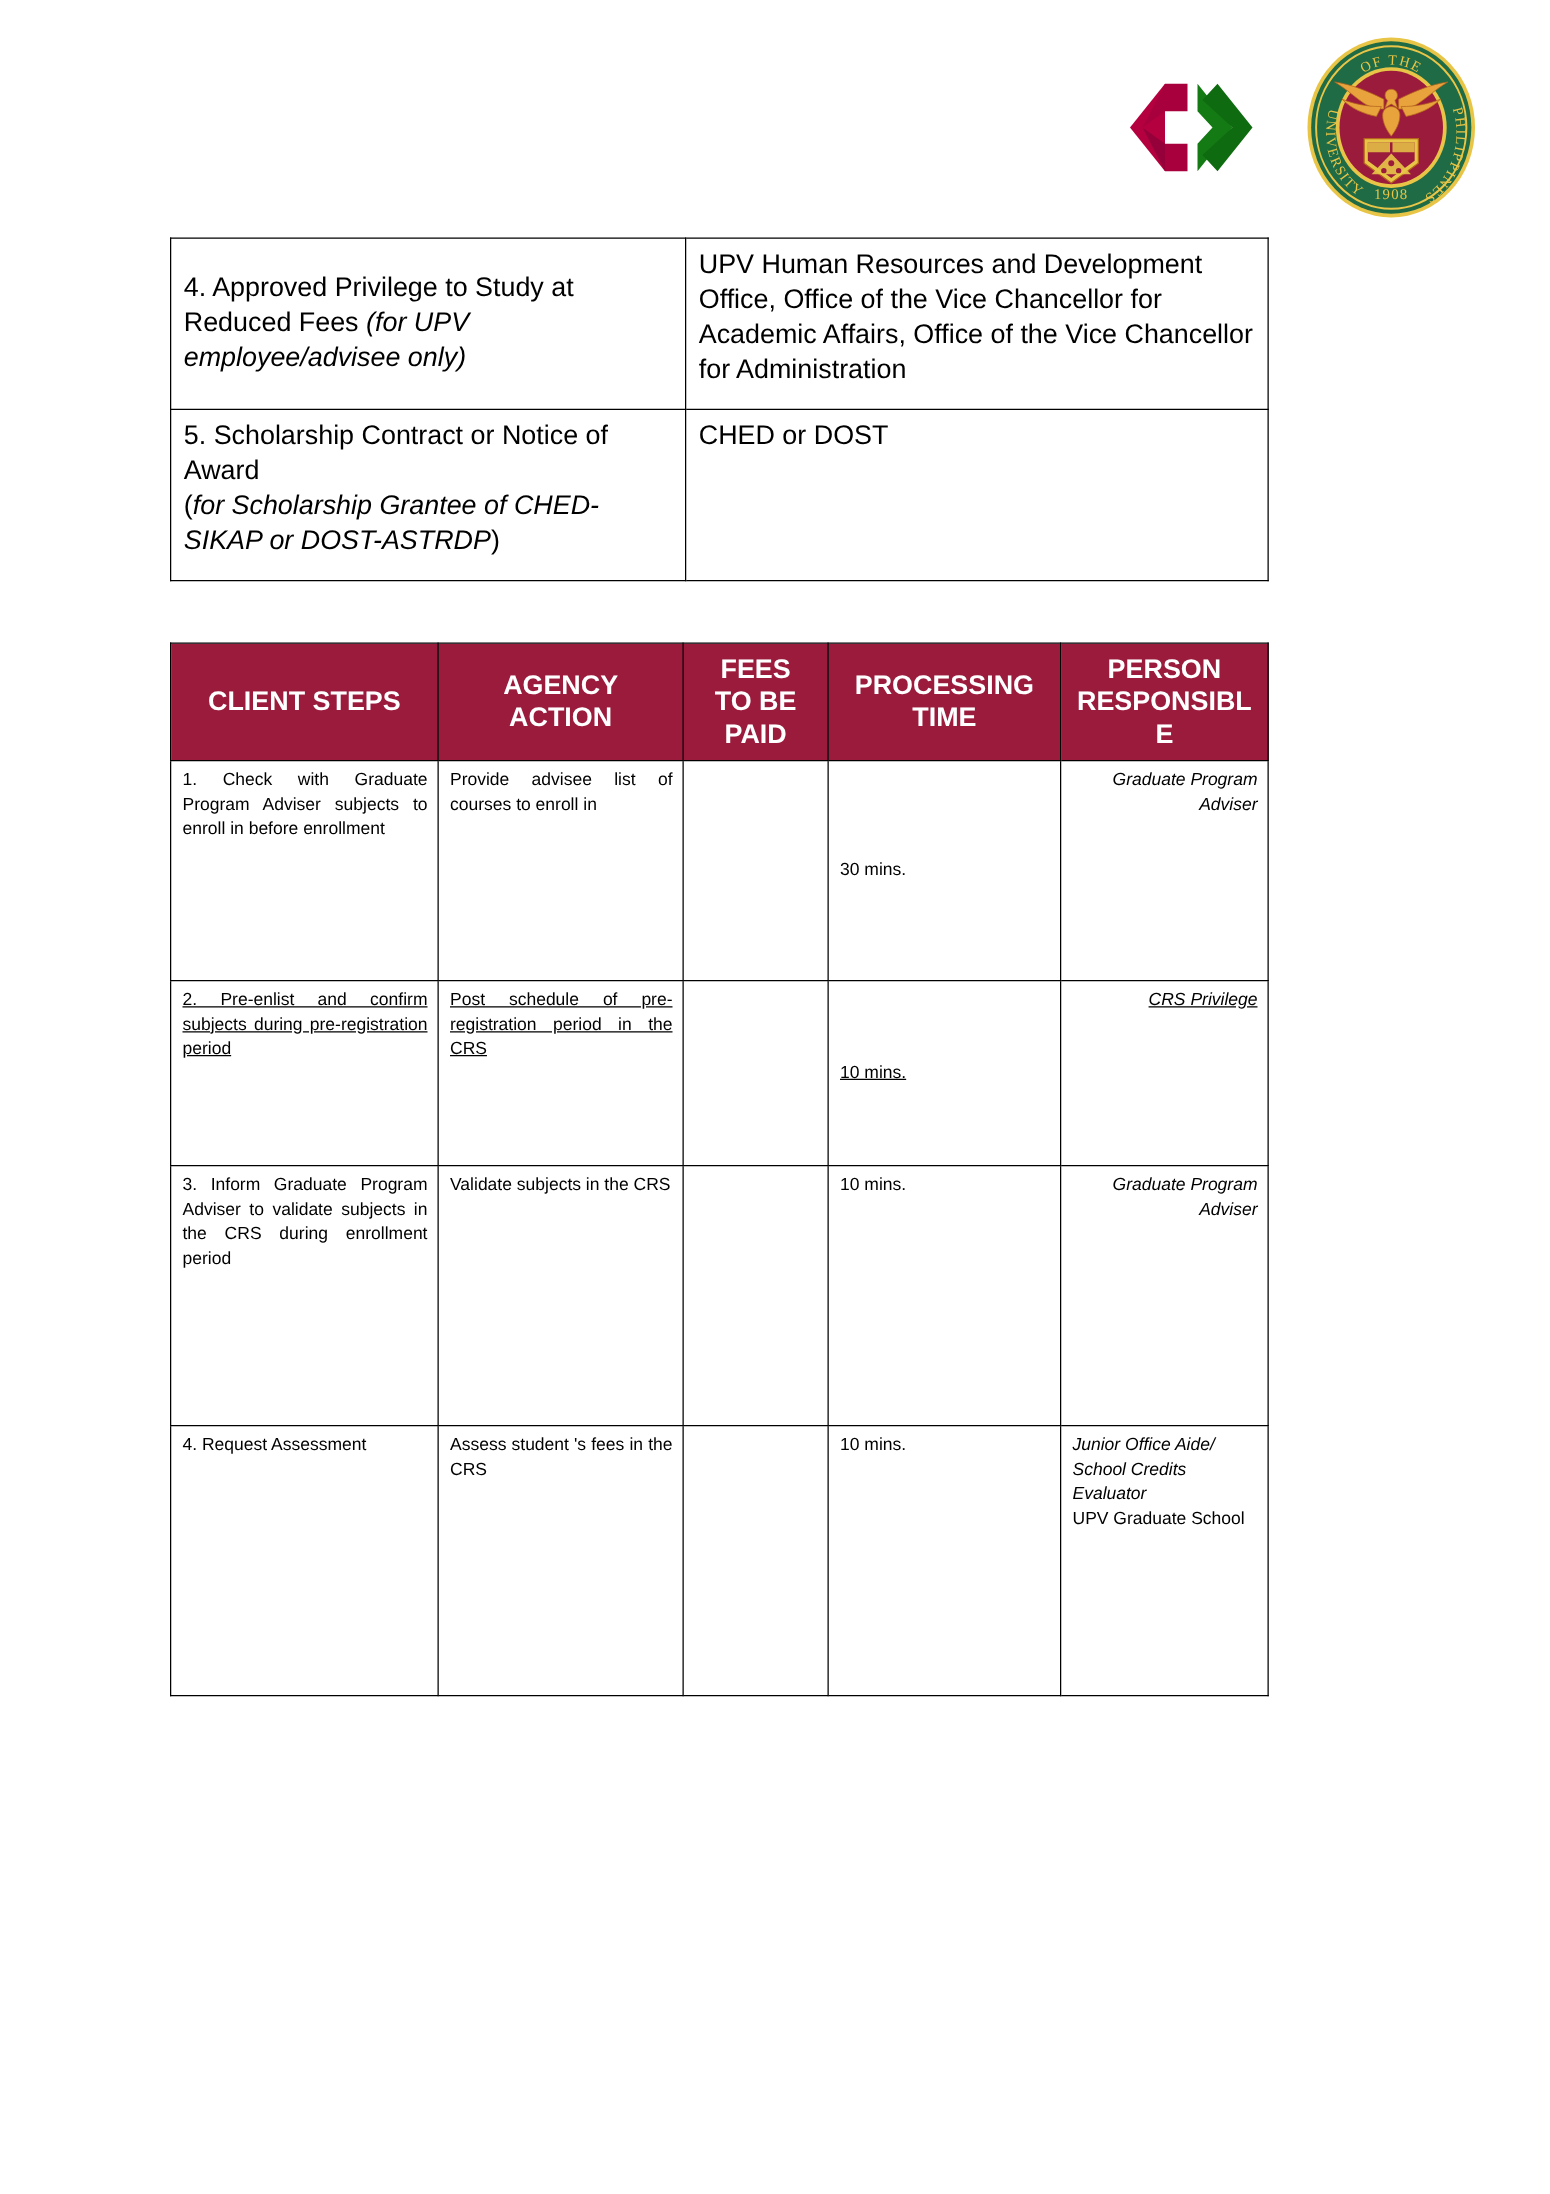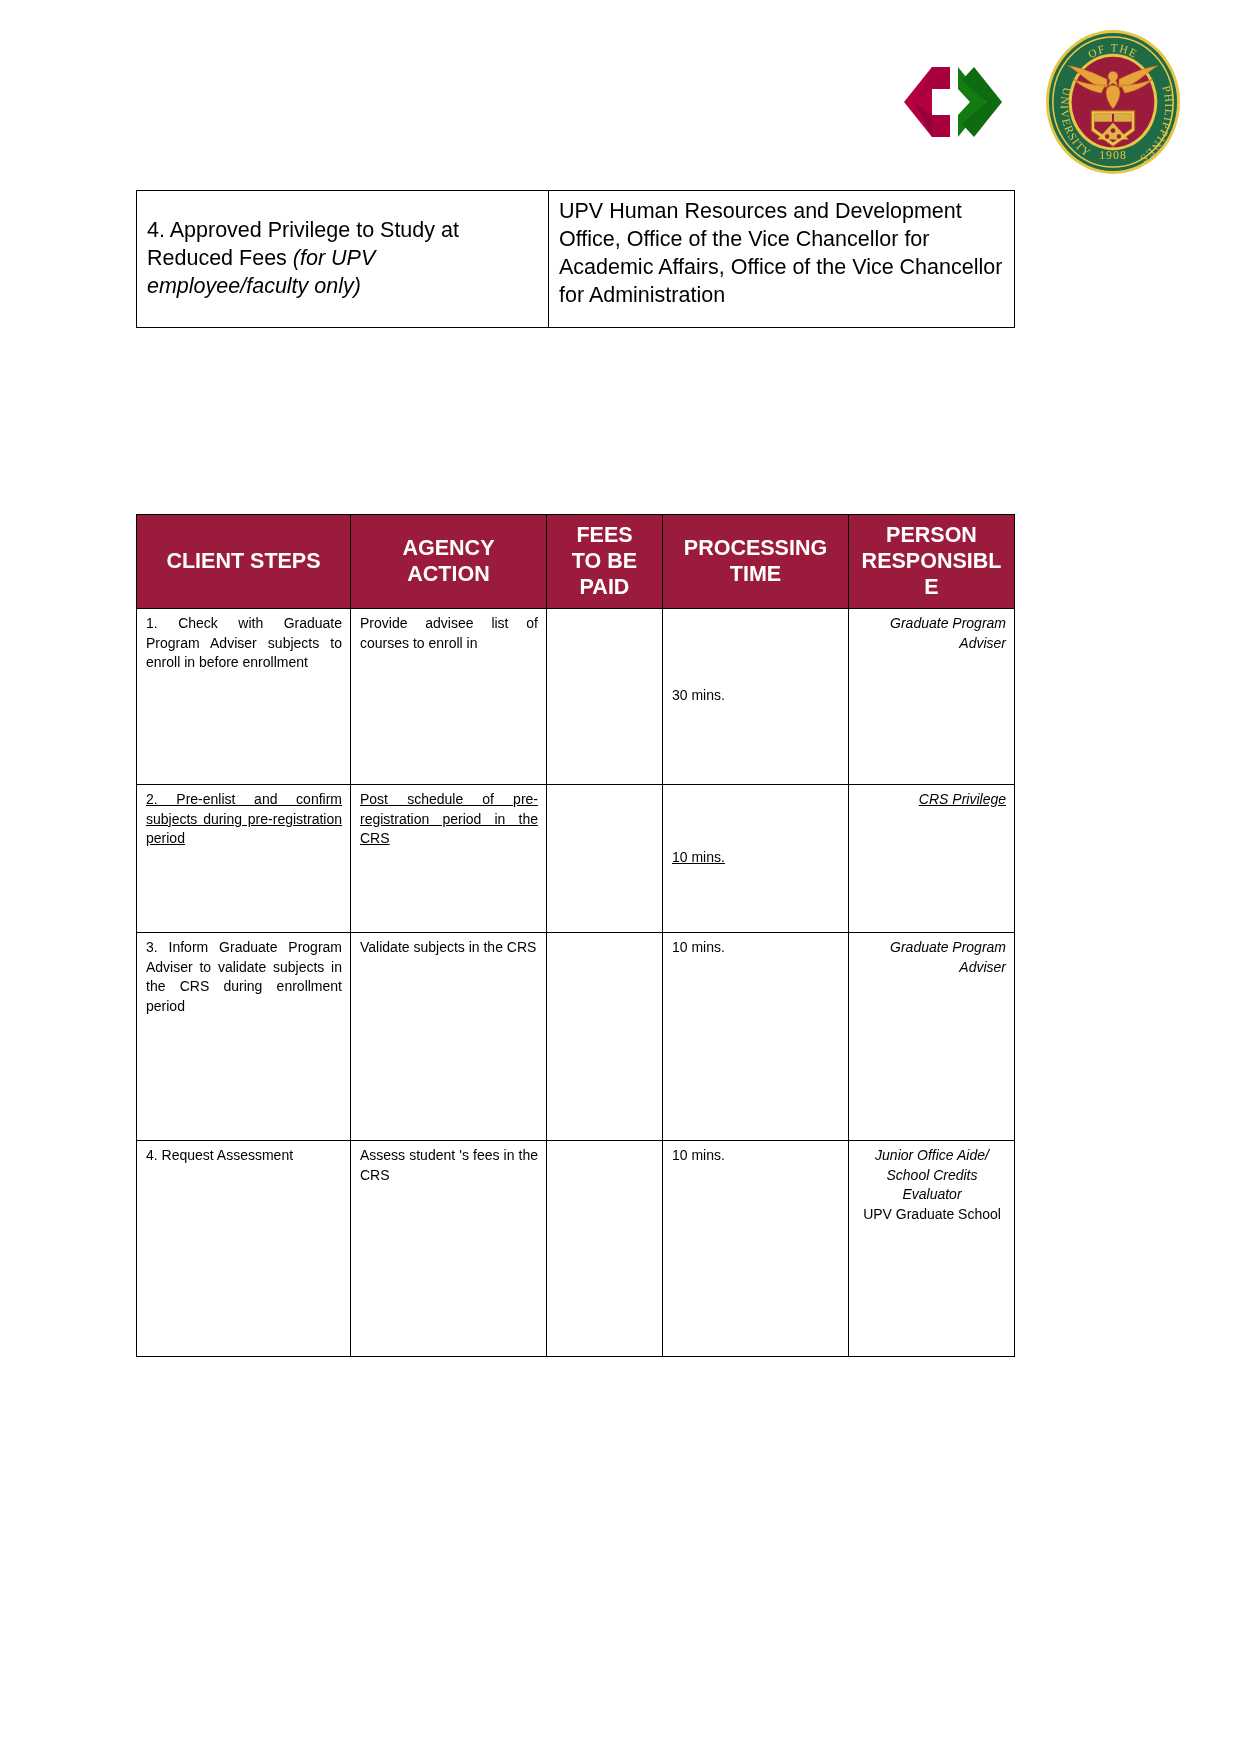--- a/index.html
+++ b/index.html
@@ -92,21 +92,21 @@
     line-height: 1.42;
     padding: 5px 8px 5px 9px;
   }
   .c-steps  { width: 214px; }
   .c-action { width: 196px; }
   .c-fees   { width: 116px; }
   .c-time   { width: 186px; }
   .c-person { width: 166px; }
 
   td.justify { text-align: justify; text-align-last: left; }
-  td.center  { text-align: center; }
+  td.center  { }
   td.center-ital { text-align: right; font-style: italic; }
 
   
   #client-steps-table .row1 td { height: 176px; }
   #client-steps-table .row2 td { height: 148px; text-decoration: underline; }
   #client-steps-table .row3 td { height: 208px; }
   #client-steps-table .row4 td { height: 216px; margin-top: 34px; }
 
   .nowrap-block { white-space: pre-line; }
 </style>
@@ -181,23 +181,32 @@
 <table id="requirements-table" class="doc-table">
   <colgroup>
     <col class="col-req">
       <col class="col-src">
   </colgroup>
   <tbody>
     <tr class="r1">
       <td class="v-center">
         <span>4. Approved Privilege to Study at</span><br>
         <span>Reduced Fees </span><span class="ital">(for UPV</span><br>
-        <span class="ital">employee/faculty only)</span>
+        <span class="ital">employee/advisee only)</span>
       </td>
       <td>UPV Human Resources and Development Office, Office of the Vice Chancellor for Academic Affairs, Office of the Vice Chancellor for Administration</td>
+    </tr>
+    <tr class="r2">
+      <td>
+        <span>5. Scholarship Contract or Notice of</span><br>
+        <span>Award</span><br>
+        <span>(</span><span class="ital">for Scholarship Grantee of CHED-</span><br>
+        <span class="ital">SIKAP or DOST-ASTRDP</span><span>)</span>
+      </td>
+      <td>CHED or DOST</td>
     </tr>
   </tbody>
 </table>
 
 <table id="client-steps-table" class="doc-table">
   <colgroup>
     <col class="c-steps">
       <col class="c-action">
       <col class="c-fees">
     <col class="c-time">

